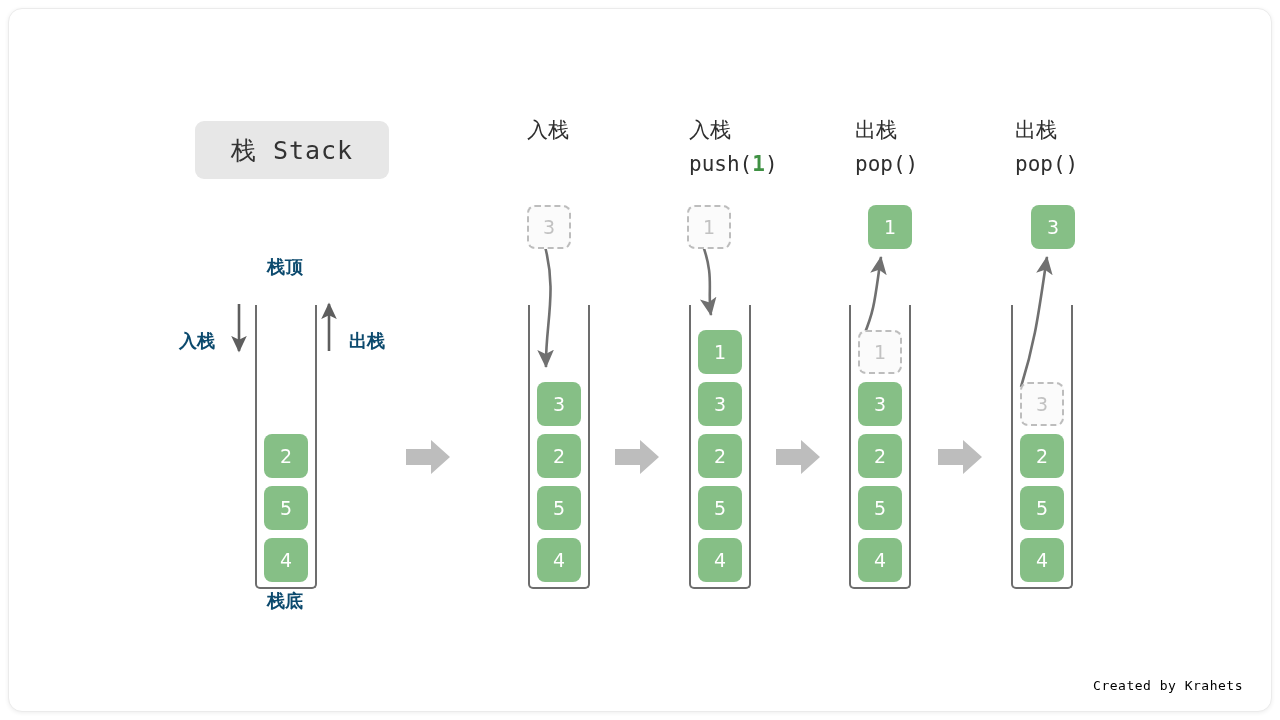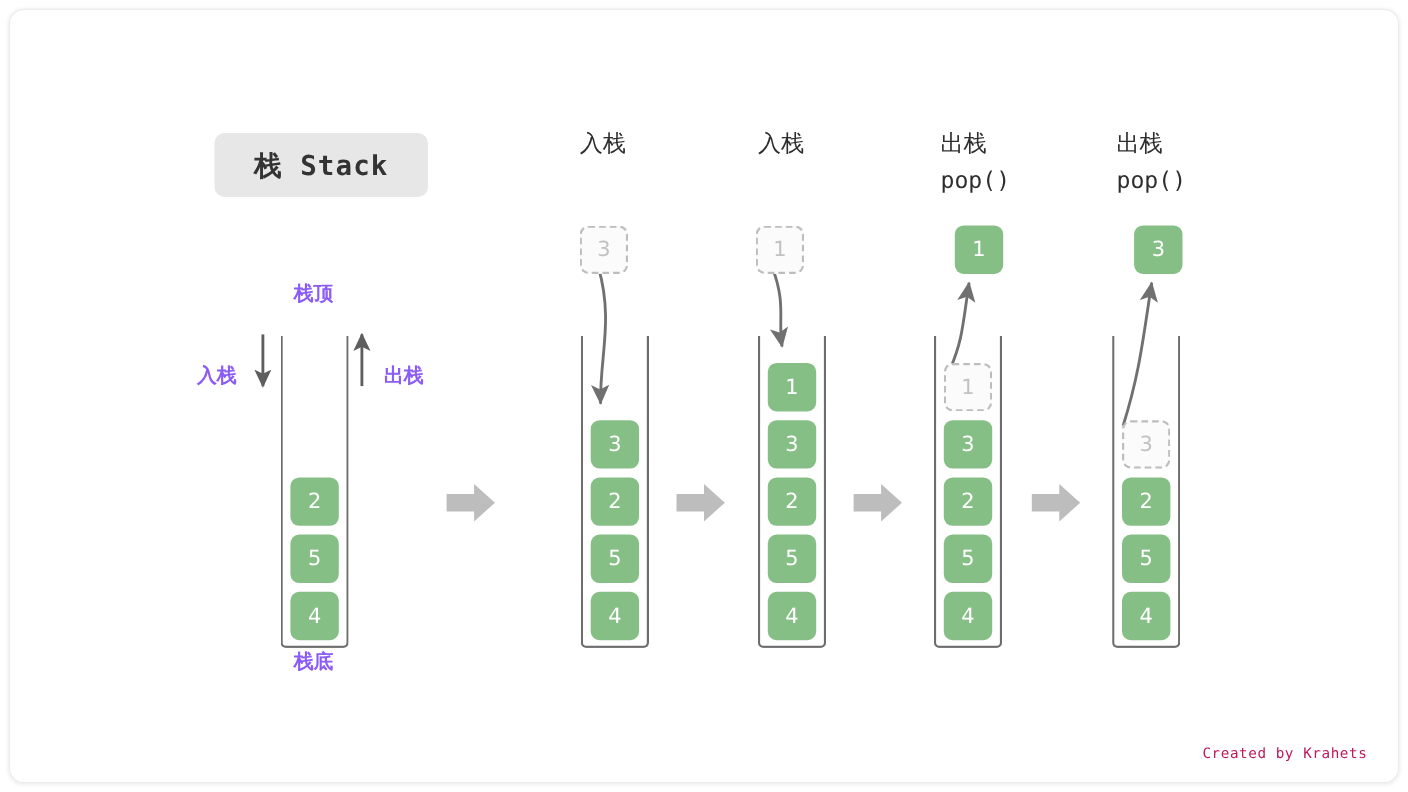--- a/index.html
+++ b/index.html
@@ -32,32 +32,32 @@
     top: 112px;
     width: 194px;
     height: 58px;
     background: #e7e7e7;
     border-radius: 9px;
     display: flex;
     align-items: center;
     justify-content: center;
     font-family: "DejaVu Sans Mono", monospace;
     font-size: 25px;
-    font-weight: bold;
+    font-weight: normal;
     color: #333333;
     letter-spacing: 1px;
   }
 
   
   .cjk-label {
     position: absolute;
     font-family: "DejaVu Sans", sans-serif;
     font-weight: bold;
     font-size: 18px;
-    color: #8b5cf6;
+    color: #0c4a6e;
     white-space: nowrap;
   }
 
   
   .op-head {
     position: absolute;
     width: 160px;
     text-align: left;
     white-space: nowrap;
   }
@@ -132,21 +132,21 @@
     pointer-events: none;
   }
 
   
   #footer {
     position: absolute;
     right: 28px;
     bottom: 18px;
     font-family: "DejaVu Sans Mono", monospace;
     font-size: 13px;
-    color: #be185d;
+    color: #000000;
     letter-spacing: 0.5px;
   }
 </style>
 </head>
 <body>
 
 <div id="card">
 
   <div id="title-badge">栈 Stack</div>
 
@@ -215,20 +215,21 @@
   <div class="elem" style="left:528px; top:529px;">4</div>
 
   <div class="flow-arrow" style="left:605px; top:428px;">
     <svg viewBox="0 0 46 40" width="46" height="40">
       <path d="M1,12 L26,12 L26,3 L45,20 L26,37 L26,28 L1,28 Z" fill="#bdbdbd"></path>
     </svg>
   </div>
 
   <div class="op-head" style="left:680px; top:104px;">
     <span class="op-cjk">入栈</span>
+    <span class="op-code"><span>push(</span><span class="op-arg">1</span><span>)</span></span>
   </div>
   <div class="elem ghost" style="left:678px; top:196px;">1</div>
   <div class="stack-container" style="left:680px; top:296px; height:284px;"></div>
   <div class="elem" style="left:689px; top:321px;">1</div>
   <div class="elem" style="left:689px; top:373px;">3</div>
   <div class="elem" style="left:689px; top:425px;">2</div>
   <div class="elem" style="left:689px; top:477px;">5</div>
   <div class="elem" style="left:689px; top:529px;">4</div>
 
   <div class="flow-arrow" style="left:766px; top:428px;">

